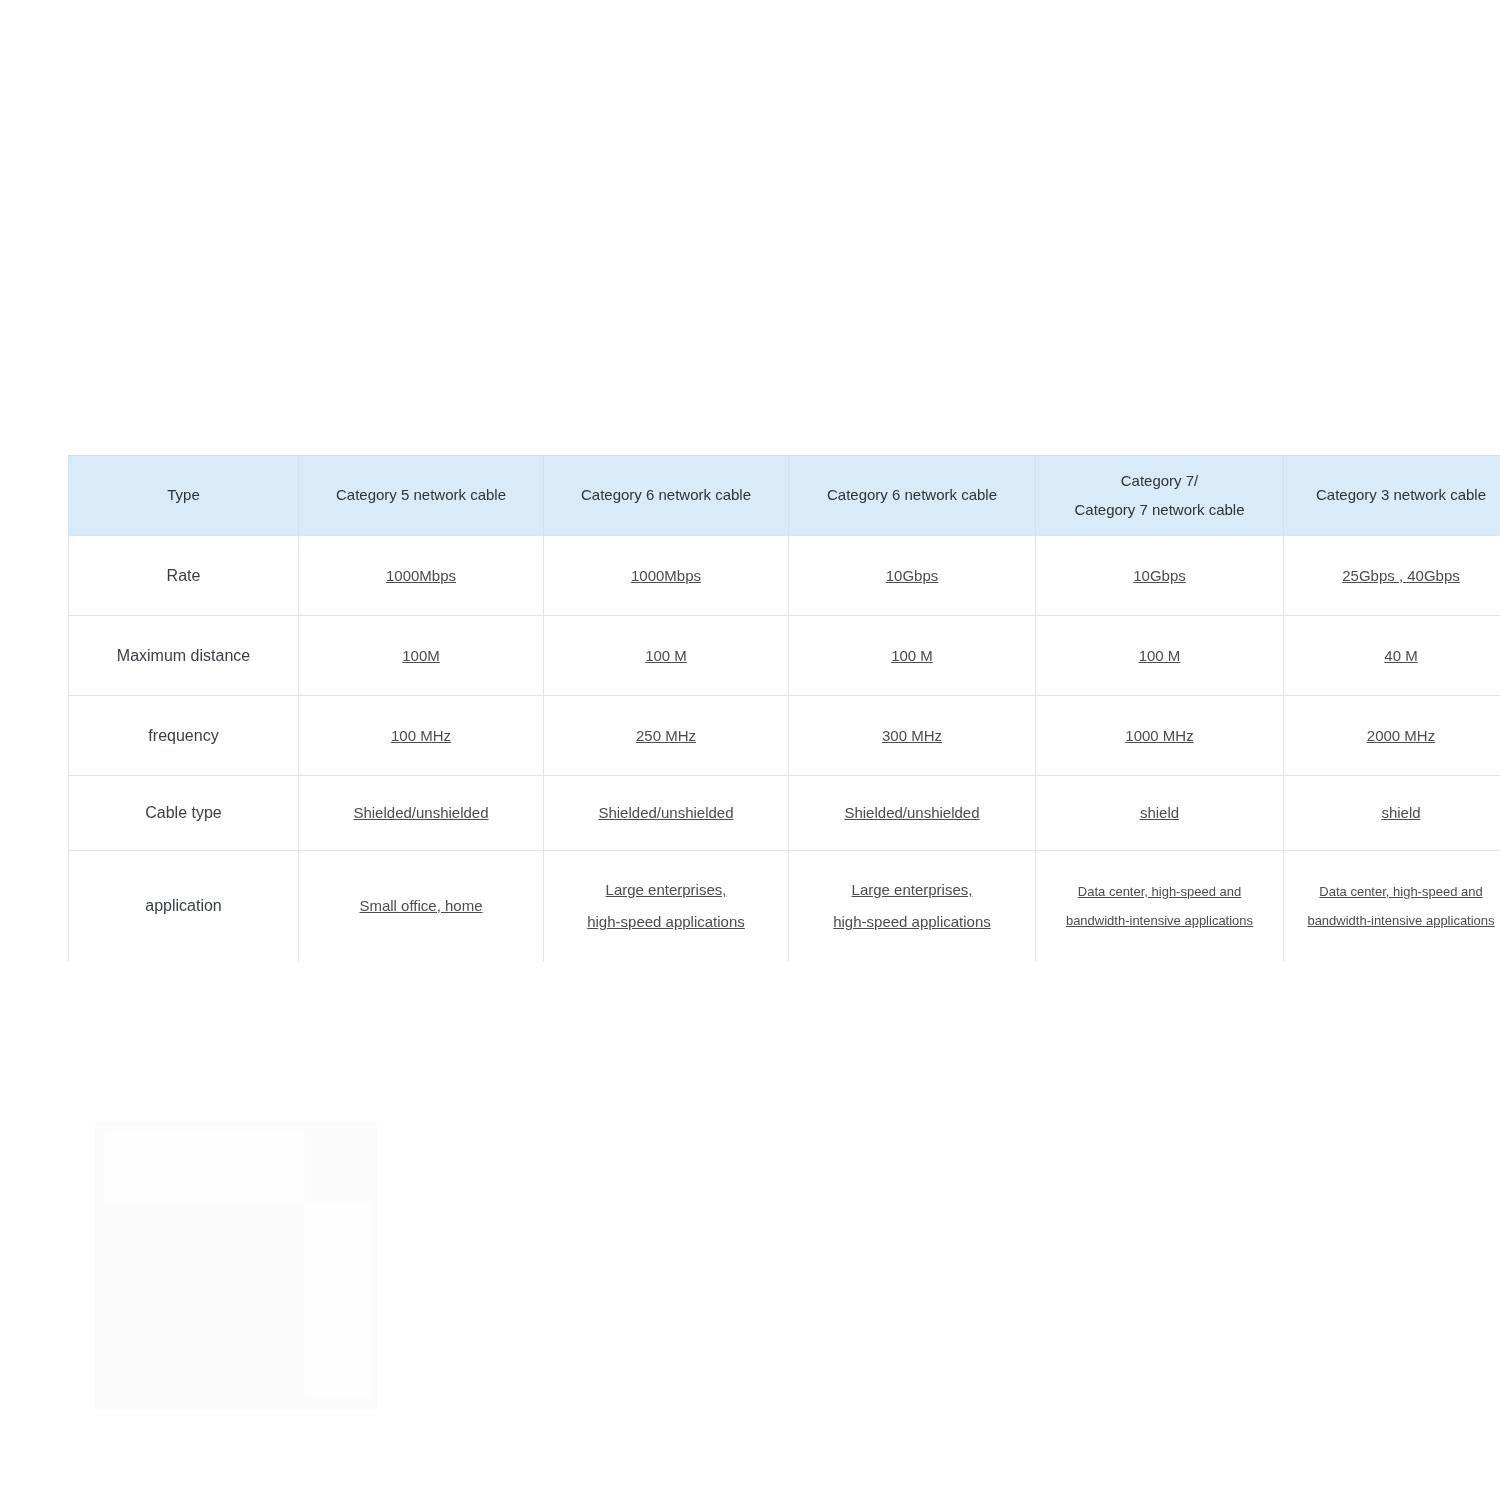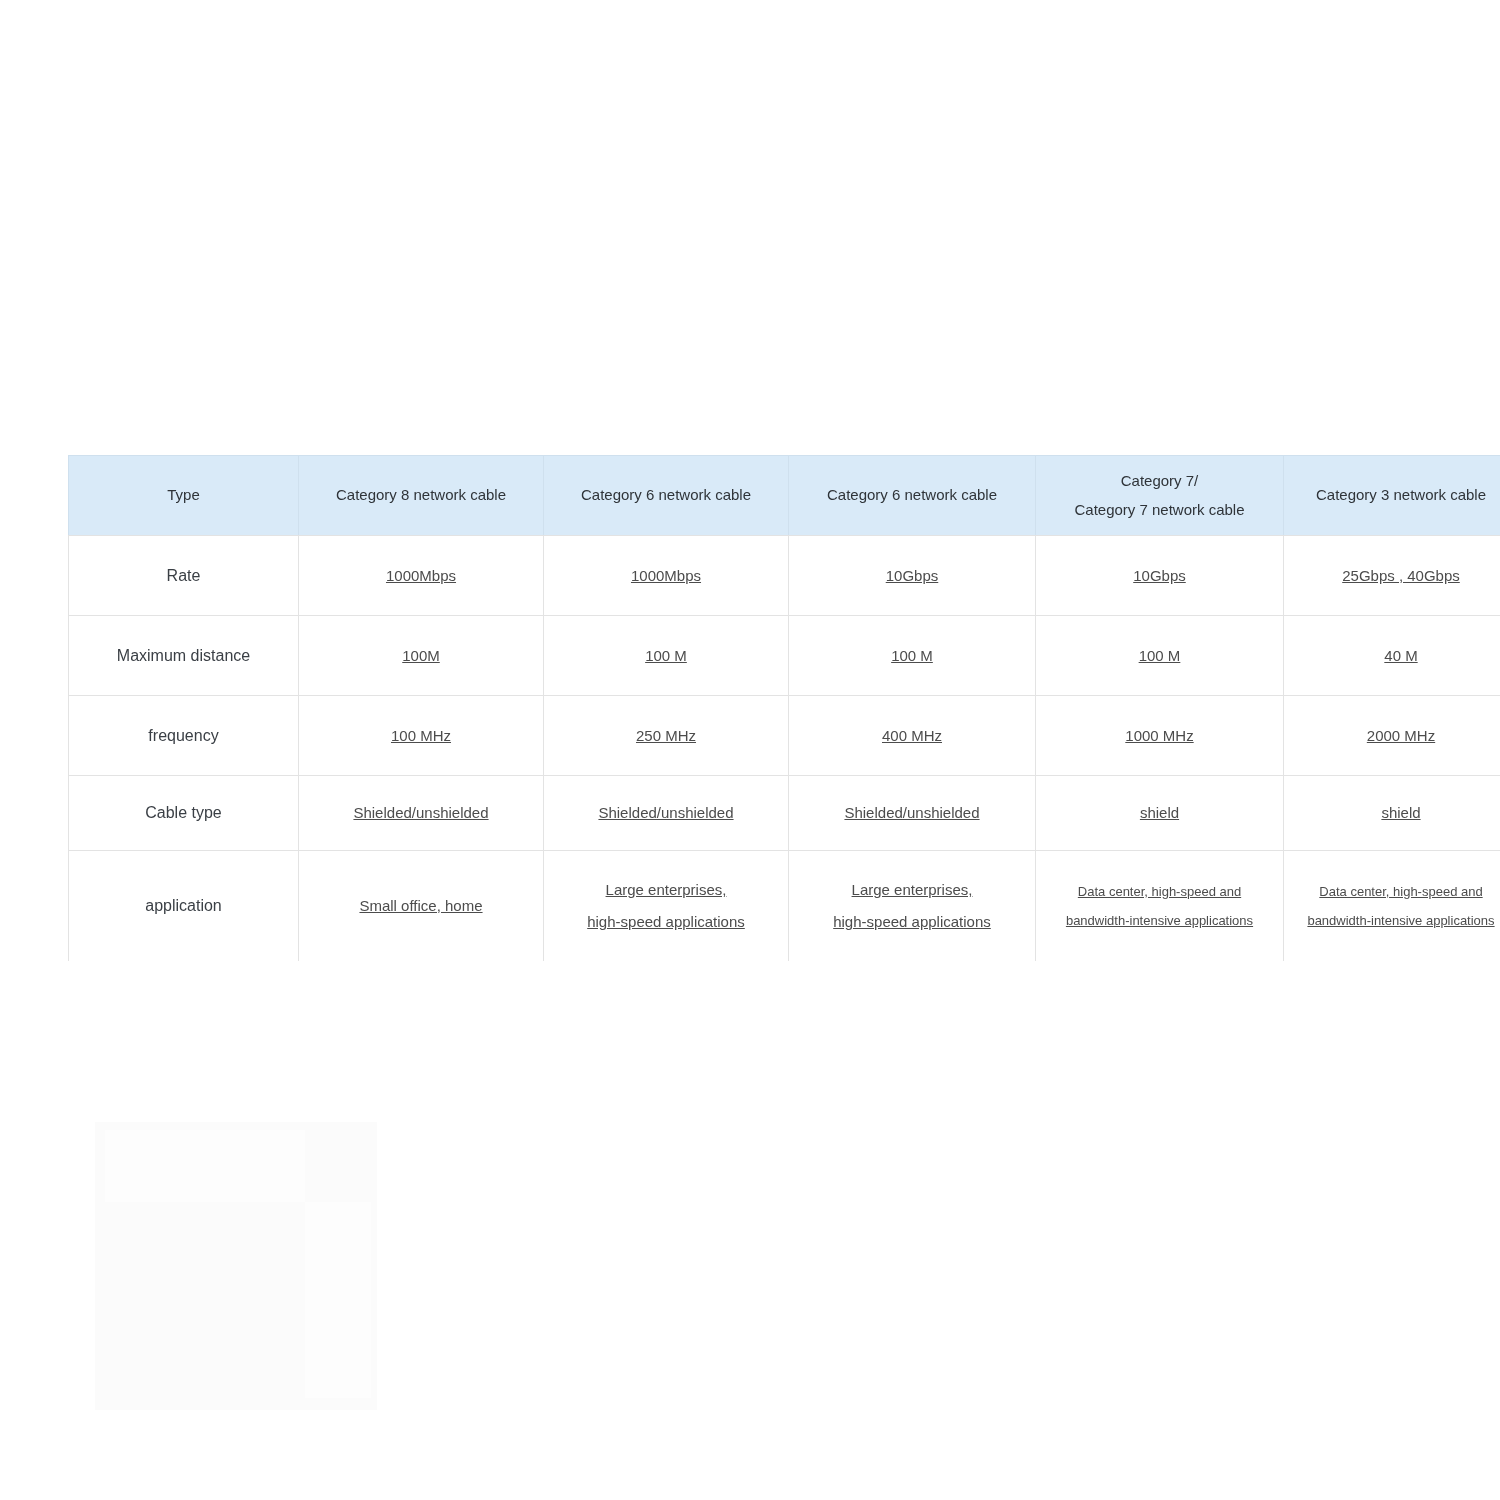--- a/index.html
+++ b/index.html
@@ -94,21 +94,21 @@
       <col style="width:230px">
       <col style="width:245px">
       <col style="width:245px">
       <col style="width:247px">
       <col style="width:248px">
       <col style="width:235px">
     </colgroup>
     <thead>
       <tr class="h80">
         <th>Type</th>
-        <th>Category 8 network cable</th>
+        <th>Category 5 network cable</th>
         <th>Category 6 network cable</th>
         <th>Category 6 network cable</th>
         <th>Category 7/
 Category 7 network cable</th>
         <th>Category 3 network cable</th>
       </tr>
     </thead>
     <tbody>
       <tr class="h80">
         <td class="rowlabel">Rate</td>
@@ -123,21 +123,21 @@
         <td class="val">100M</td>
         <td class="val">100 M</td>
         <td class="val">100 M</td>
         <td class="val">100 M</td>
         <td class="val">40 M</td>
       </tr>
       <tr class="h80">
         <td class="rowlabel">frequency</td>
         <td class="val">100 MHz</td>
         <td class="val">250 MHz</td>
-        <td class="val">400 MHz</td>
+        <td class="val">300 MHz</td>
         <td class="val">1000 MHz</td>
         <td class="val">2000 MHz</td>
       </tr>
       <tr class="h75">
         <td class="rowlabel">Cable type</td>
         <td class="val">Shielded/unshielded</td>
         <td class="val">Shielded/unshielded</td>
         <td class="val">Shielded/unshielded</td>
         <td class="val">shield</td>
         <td class="val">shield</td>

